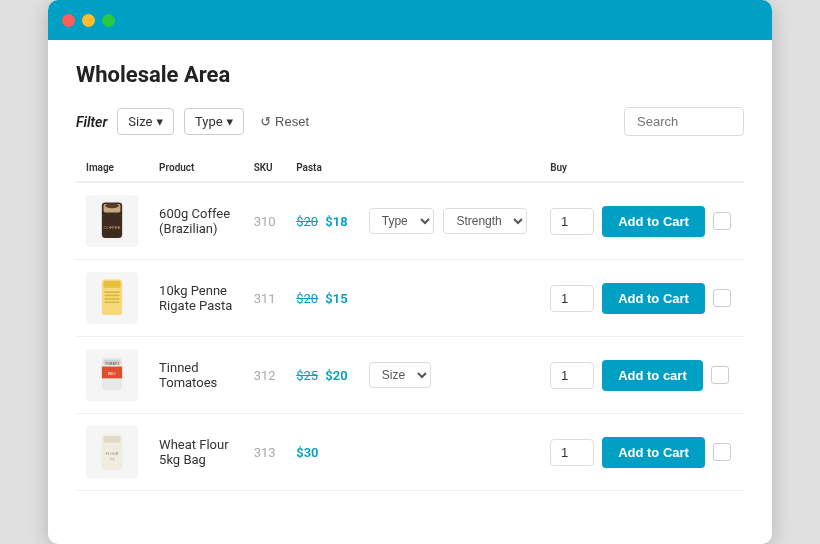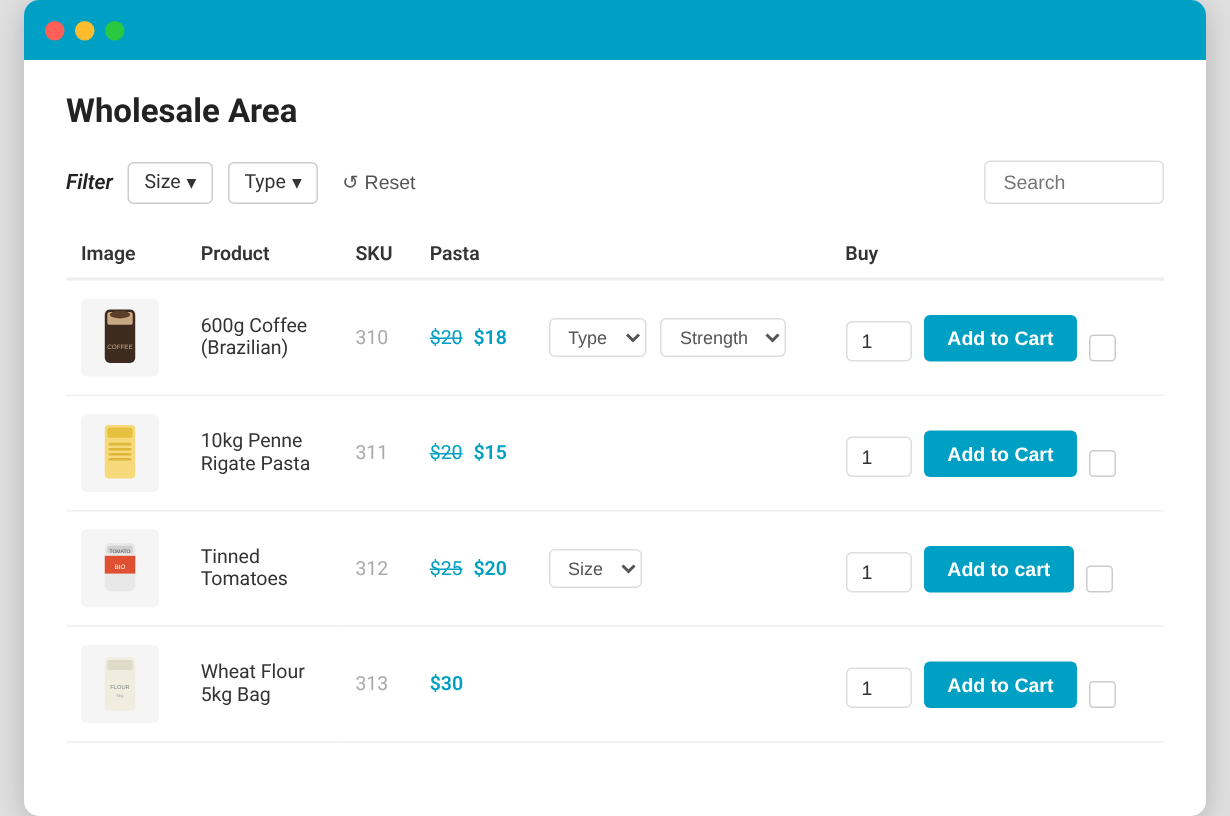--- a/index.html
+++ b/index.html
@@ -5,21 +5,21 @@
     * { box-sizing: border-box; margin: 0; padding: 0; }
     body {
       font-family: -apple-system, BlinkMacSystemFont, 'Segoe UI', Roboto, sans-serif;
       background: #e0e0e0;
       display: flex;
       justify-content: center;
       align-items: center;
       min-height: 100vh;
     }
     .window {
-      width: 788px;
+      width: 724px;
       min-height: 544px;
       background: #fff;
       border-radius: 10px;
       overflow: hidden;
       box-shadow: 0 4px 20px rgba(0,0,0,0.2);
     }
     .title-bar {
       background: #00a0c4;
       height: 40px;
       display: flex;
@@ -97,21 +97,21 @@
       font-size: 13px;
     }
     thead tr {
       border-bottom: 2px solid #eee;
     }
     thead th {
       text-align: left;
       padding: 8px 10px;
       font-weight: 600;
       color: #333;
-      font-size: 13px;
+      font-size: 10px;
     }
     tbody tr {
       border-bottom: 1px solid #f0f0f0;
     }
     tbody td {
       padding: 12px 10px;
       vertical-align: middle;
       color: #333;
     }
     .product-img {
@@ -170,21 +170,21 @@
     .checkbox-cell {
       width: 18px;
       height: 18px;
       border: 1.5px solid #ccc;
       border-radius: 3px;
       background: #fff;
       display: inline-block;
     }
     .buy-cell {
       display: flex;
-      align-items: flex-end;
+      align-items: center;
       gap: 8px;
     }
     
     .img-coffee {
       width: 36px; height: 44px;
     }
     .img-pasta {
       width: 40px; height: 44px;
     }
     .img-tomato {

